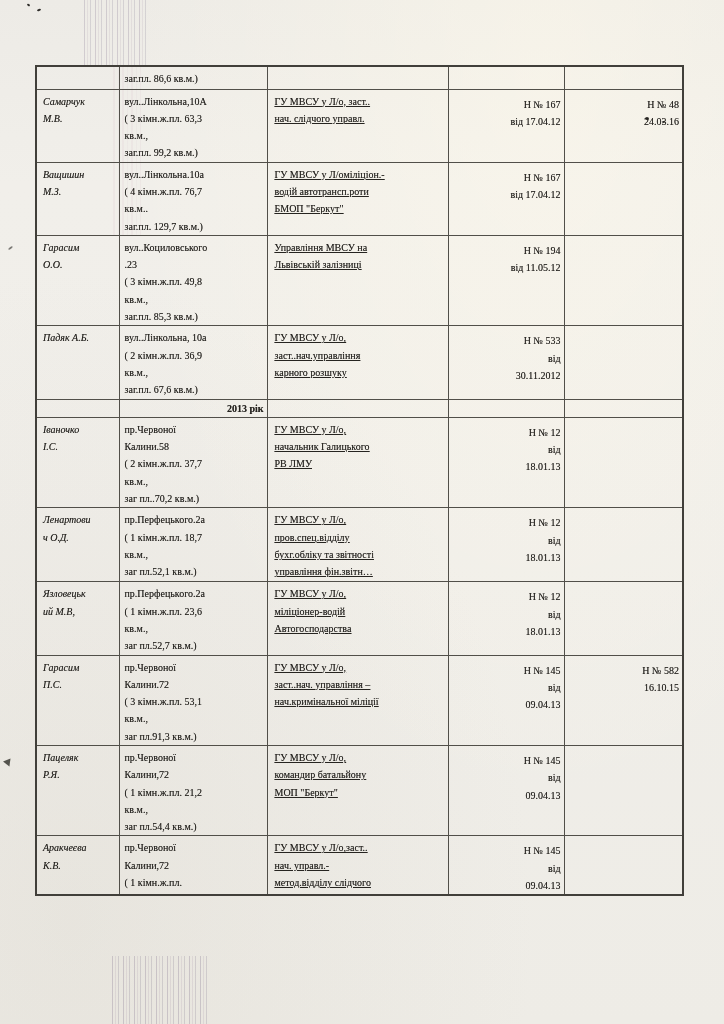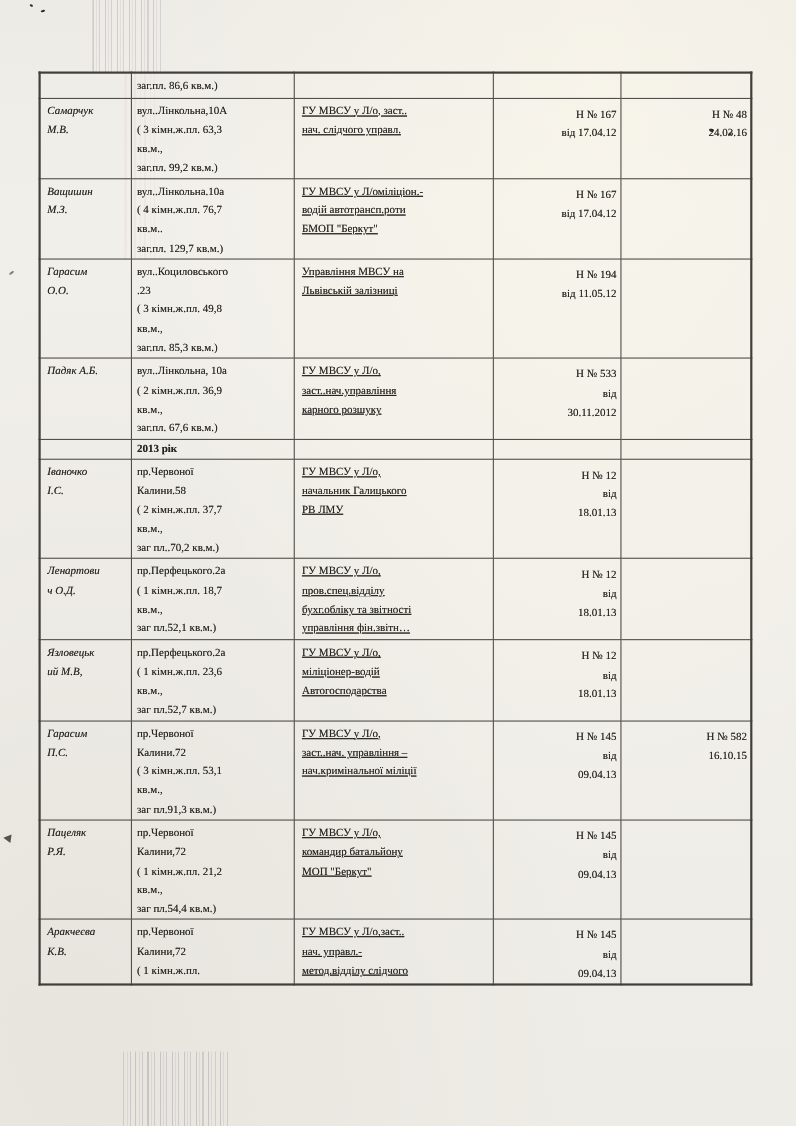--- a/index.html
+++ b/index.html
@@ -18,21 +18,21 @@
     font-size:10px;line-height:17.3px;
   }
   table#registry, table#registry td{border:1px solid #514f49;}
   table#registry{border:2px solid #413f3a;}
   td{vertical-align:top;padding:1px 3px 0 5px;white-space:pre-line;
      overflow:hidden; text-shadow:0 0 0.5px rgba(30,28,25,0.55);}
   td.c-name{padding-left:6px;padding-top:3px;font-style:italic;}
   td.c-addr{padding-top:3px;}
   td.c-pos{padding-left:7px;padding-top:3px;text-decoration:underline;}
   td.c-num{text-align:right;padding-top:6px;}
-  td.c-year{text-align:left;font-weight:bold;padding-top:0;}
+  td.c-year{text-align:right;font-weight:bold;padding-top:0;}
   
   .streaks{position:absolute;pointer-events:none;
     background:repeating-linear-gradient(90deg,
       rgba(116,100,130,0.30) 0 1px, rgba(116,100,130,0.0) 1px 3px,
       rgba(150,130,155,0.18) 3px 4px, rgba(150,130,155,0.0) 4px 6px,
       rgba(100,90,120,0.22) 6px 7px, rgba(100,90,120,0.0) 7px 11px);
     filter:blur(0.6px);}
   #smudge-top{left:84px;top:0;width:64px;height:66px;opacity:0.8;}
   #smudge-mid{left:113px;top:66px;width:28px;height:170px;opacity:0.45;
     background:repeating-linear-gradient(90deg,

